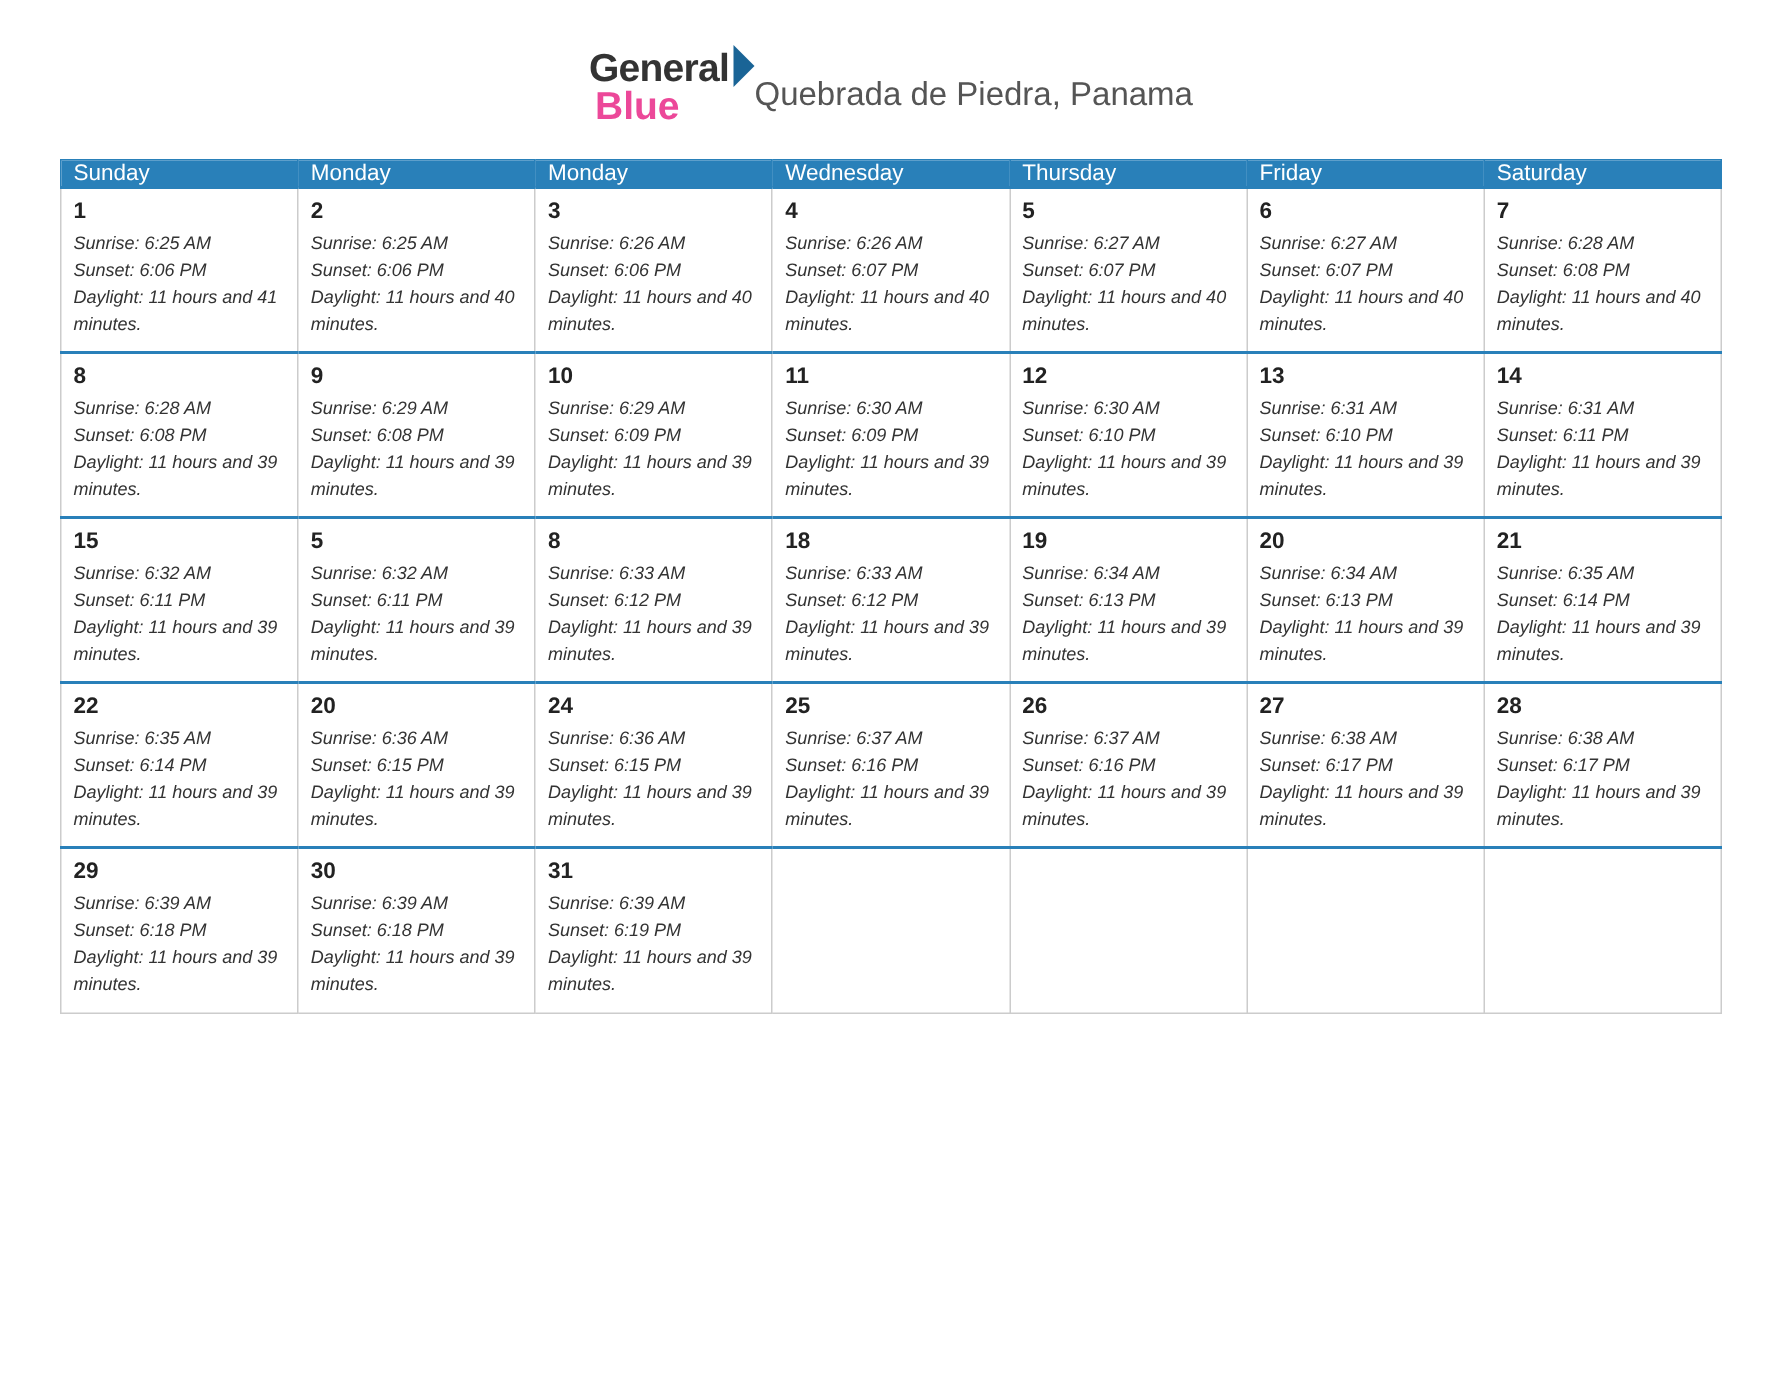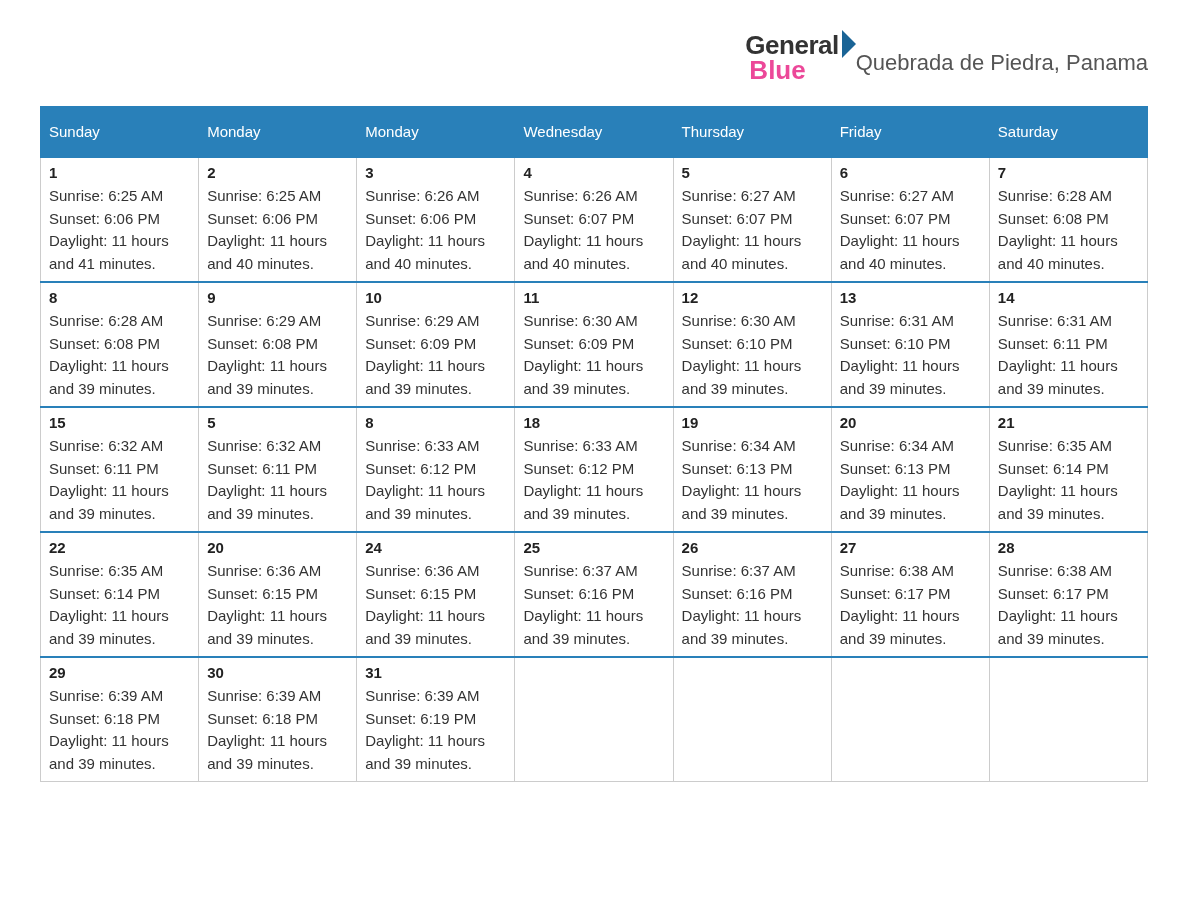--- a/index.html
+++ b/index.html
@@ -5,21 +5,21 @@
     * { box-sizing: border-box; margin: 0; padding: 0; }
     body {
       font-family: Arial, sans-serif;
       background: #fff;
       padding: 30px 40px;
       width: 1188px;
       min-height: 918px;
     }
     .header {
       display: flex;
-      justify-content: flex-end;
+      justify-content: center;
       align-items: flex-start;
       margin-bottom: 20px;
     }
     .logo {
       display: flex;
       flex-direction: column;
       align-items: flex-start;
     }
     .logo-top {
       display: flex;
@@ -62,21 +62,21 @@
       margin-top: 20px;
     }
     table {
       width: 100%;
       border-collapse: collapse;
       table-layout: fixed;
     }
     th {
       background-color: #2980b9;
       color: #fff;
-      padding: 16px 8px;
+      padding: 0 8px;
       font-size: 15px;
       font-weight: normal;
       text-align: left;
       border: 1px solid #2980b9;
     }
     td {
       border: 1px solid #ccc;
       vertical-align: top;
       padding: 6px 8px;
       font-size: 12.5px;
@@ -84,23 +84,24 @@
       height: 110px;
     }
     .day-number {
       font-size: 15px;
       font-weight: bold;
       color: #222;
       display: block;
       margin-bottom: 4px;
     }
     .day-info {
-      font-size: 15px;
+      font-size: 12px;
       line-height: 1.5;
       color: #333;
+      font-style: italic;
     }
     tr td:first-child {
       border-left: 1px solid #ccc;
     }
     .week-row td {
       border-top: 2px solid #2980b9;
     }
     td.empty {
       background: #fff;
     }

